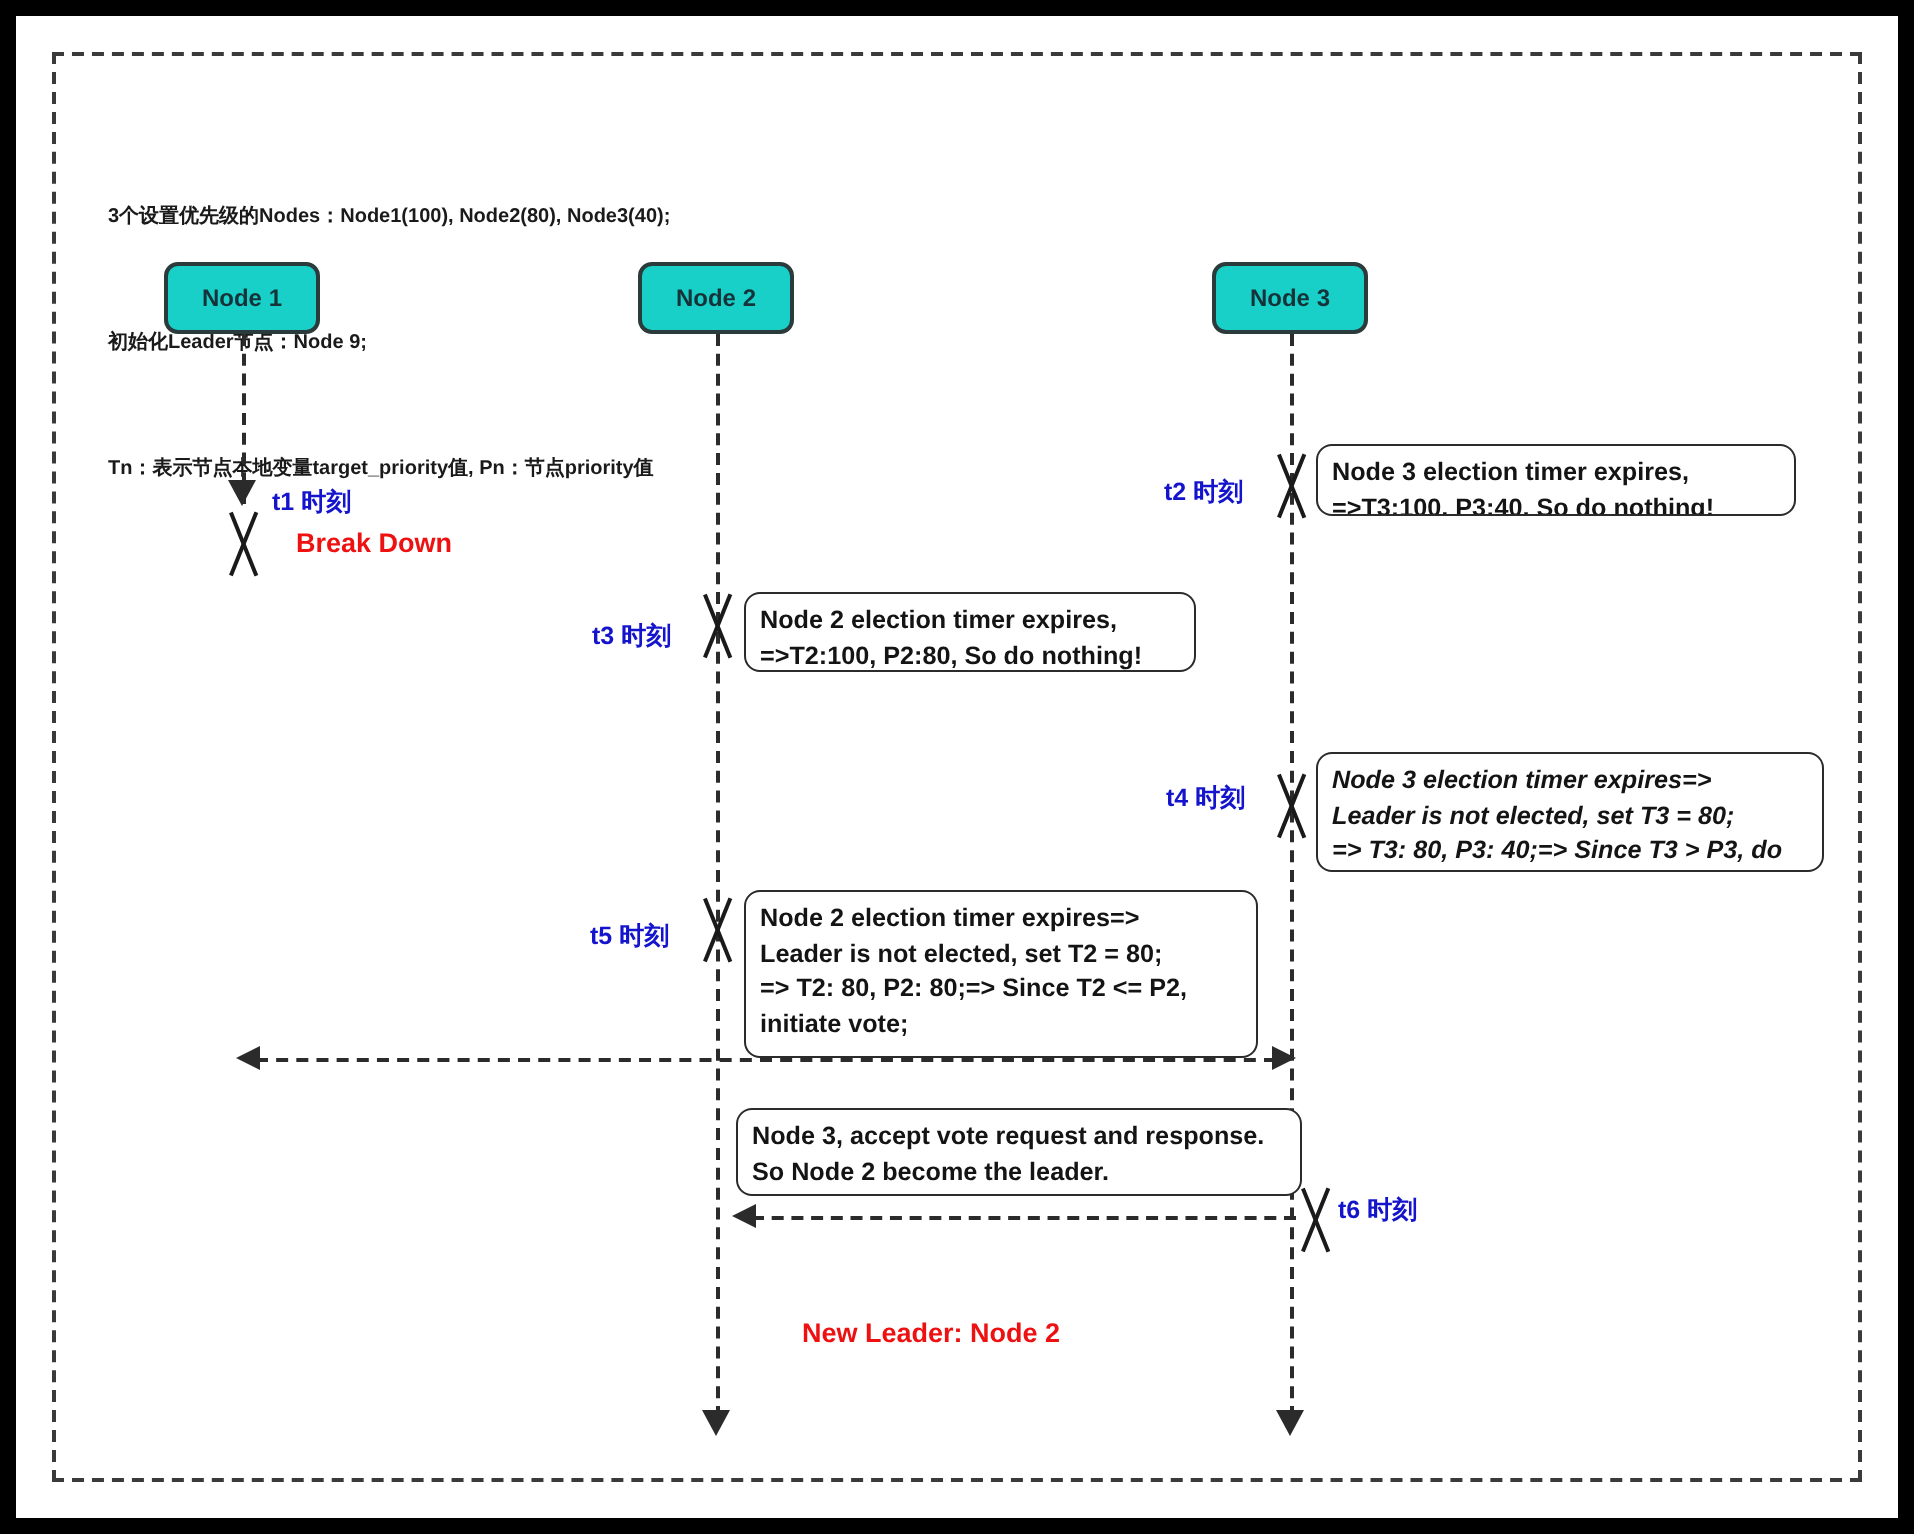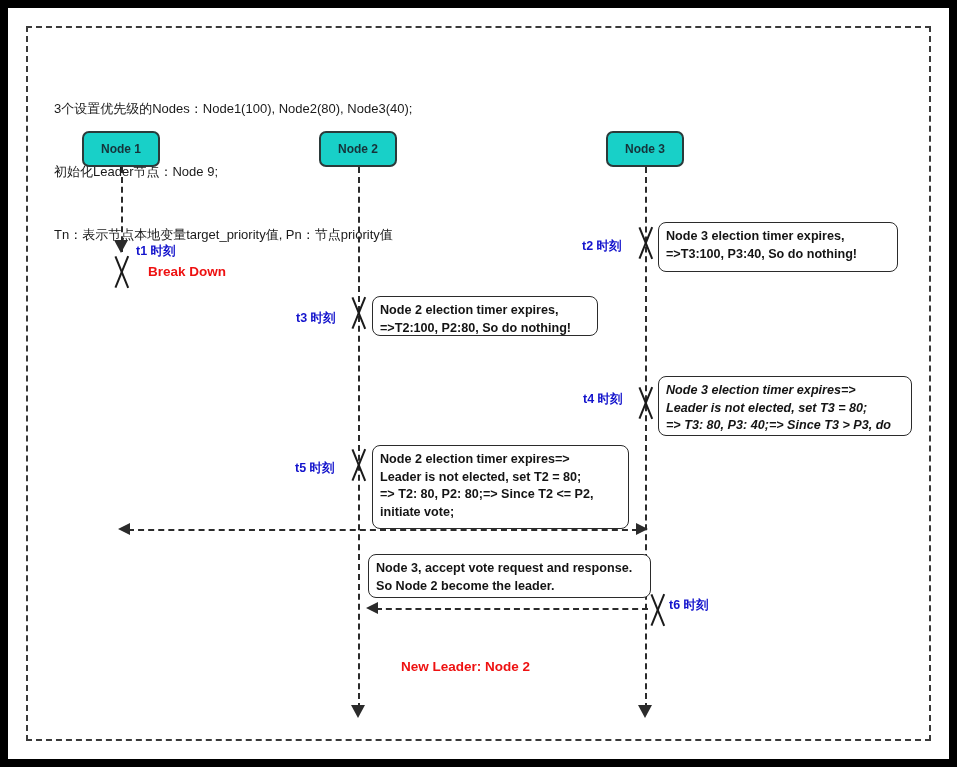--- a/index.html
+++ b/index.html
@@ -22,22 +22,22 @@
     width:905px;height:715px;
     border:2px dashed #3a3a3a;
     box-sizing:border-box;
     pointer-events:none;
   }
 
   
   #legend{
     position:absolute;
     left:46px;top:48px;
-    font-size:13px;
-    font-weight:normal;
+    font-size:10px;
+    font-weight:bold;
     color:#1a1a1a;
     line-height:21px;
     white-space:pre;
   }
   #legend div{white-space:pre;}
 
   
   .node-box{
     position:absolute;
     width:78px;height:36px;
@@ -168,21 +168,21 @@
       <span class="b"></span>
   </div>
   <div class="time-label" style="left:128px;top:235px;">t1 时刻</div>
   <div class="red-text" style="left:123px;top:256px;padding-left:17px;">Break Down</div>
 
   <div class="xmark" style="left:625px;top:218px;">
     <span class="a"></span>
       <span class="b"></span>
   </div>
   <div class="time-label" style="left:574px;top:230px;">t2 时刻</div>
-  <div class="msg-box" style="left:650px;top:214px;width:240px;height:50px;">
+  <div class="msg-box" style="left:650px;top:214px;width:240px;height:36px;">
     <div class="txt">Node 3 election timer expires,
 =&gt;T3:100, P3:40, So do nothing!</div>
   </div>
 
   <div class="xmark" style="left:338px;top:288px;">
     <span class="a"></span>
       <span class="b"></span>
   </div>
   <div class="time-label" style="left:288px;top:302px;">t3 时刻</div>
   <div class="msg-box" style="left:364px;top:288px;width:226px;height:40px;">

